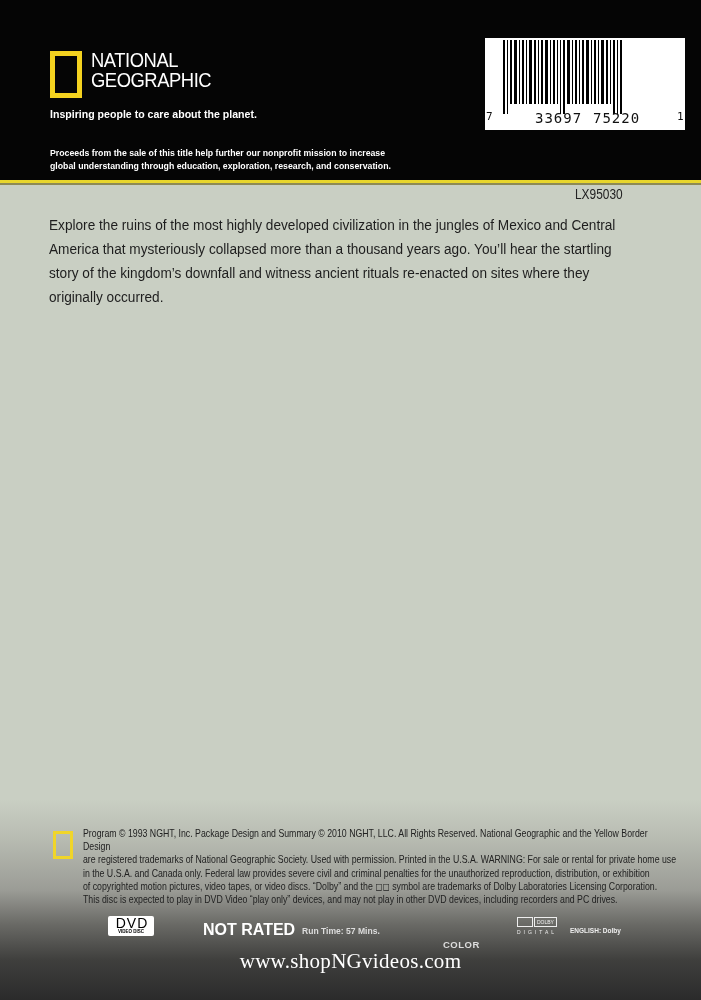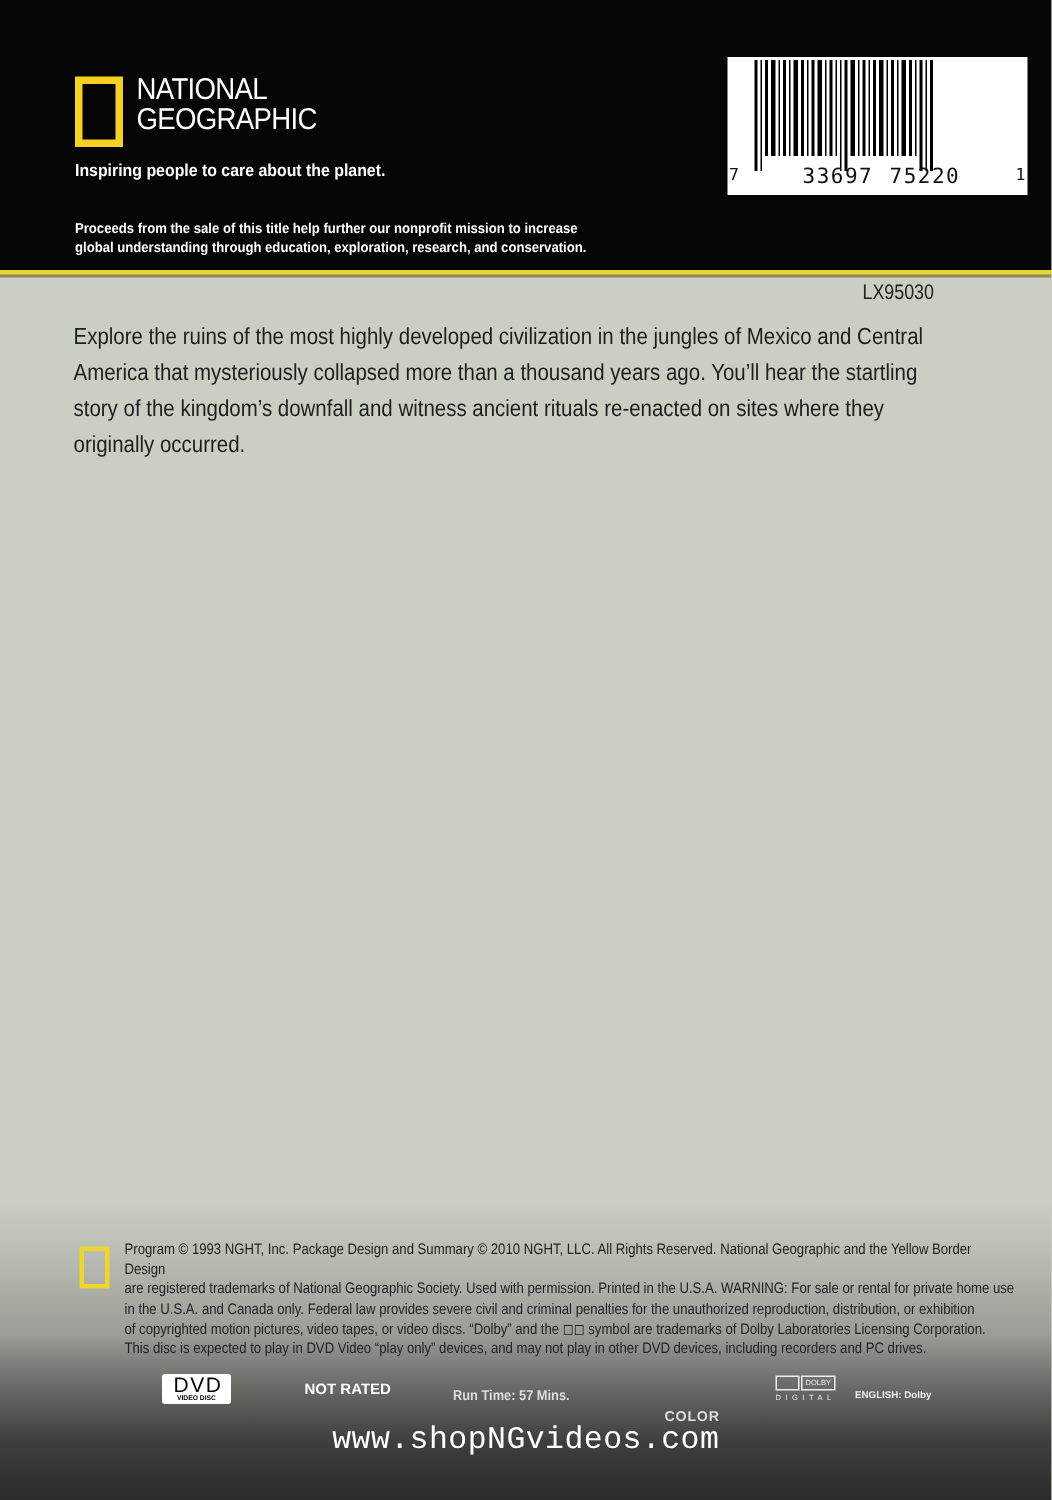--- a/index.html
+++ b/index.html
@@ -26,30 +26,30 @@
   .desc { position:absolute; left:49px; top:213px; width:660px; font-size:15.5px; line-height:24px; color:#1e1e1e;
           transform:scaleX(0.88); transform-origin:left; }
   .footer-grad { position:absolute; left:0; top:800px; width:701px; height:200px;
           background:linear-gradient(to bottom,#c9cfc3 0%,#b9bdb3 18%,#9b9c96 45%,#6a6a66 62%,#3f3f3d 80%,#2b2b2b 100%); }
   .ng-small { position:absolute; left:53px; top:831px; width:14px; height:22px; border:3px solid #f0d52a; }
   .legal { position:absolute; left:83px; top:827px; width:690px; font-size:10.2px; line-height:13.2px; color:#222;
            transform:scaleX(0.86); transform-origin:left; }
   .dvd { position:absolute; left:108px; top:916px; width:46px; height:20px; background:#fff; border-radius:2px; }
   .dvd-big { position:absolute; left:0; top:-1px; width:48px; text-align:center; font-size:14px; font-weight:normal; color:#000; letter-spacing:1px; }
   .dvd-small { position:absolute; left:0; top:13px; width:46px; text-align:center; font-size:4.5px; font-weight:bold; color:#000; }
-  .rated { position:absolute; left:203px; top:921px; color:#fff; font-size:10px; font-weight:bold; }
+  .rated { position:absolute; left:203px; top:921px; color:#fff; font-size:16px; font-weight:bold; }
   .runtime { position:absolute; left:302px; top:925px; color:#ddd; font-size:9.5px; font-weight:bold; transform:scaleX(0.9); transform-origin:left; white-space:nowrap; }
   .color { position:absolute; left:443px; top:939px; color:#ddd; font-size:9.5px; font-weight:bold; letter-spacing:0.5px; }
   .dolby { position:absolute; left:517px; top:917px; width:100px; height:20px; }
   .dolby-dd { position:absolute; left:0; top:0; width:14px; height:8px; border:1px solid #eee; }
   .dolby-box { position:absolute; left:17px; top:0; font-size:5px; color:#eee; border:1px solid #eee; padding:1px 2px; line-height:6px; }
   .dolby-dig { position:absolute; left:0; top:12px; font-size:5px; color:#eee; letter-spacing:3px; }
   .dolby-eng { position:absolute; left:53px; top:10px; font-size:6.5px; color:#eee; font-weight:bold; white-space:nowrap; }
   .url { position:absolute; left:0; top:949px; width:701px; text-align:center; color:#fff; font-size:21px;
-         font-family:Liberation Mono, monospace; letter-spacing:0.3px; }
+         font-family:Liberation Serif, serif; letter-spacing:0.3px; }
 </style>
 </head>
 <body>
 
 <div class="header">
   <div class="ng-logo"></div>
   <div class="ng-word">
     <div>NATIONAL</div>
     <div>GEOGRAPHIC</div>
   </div>

